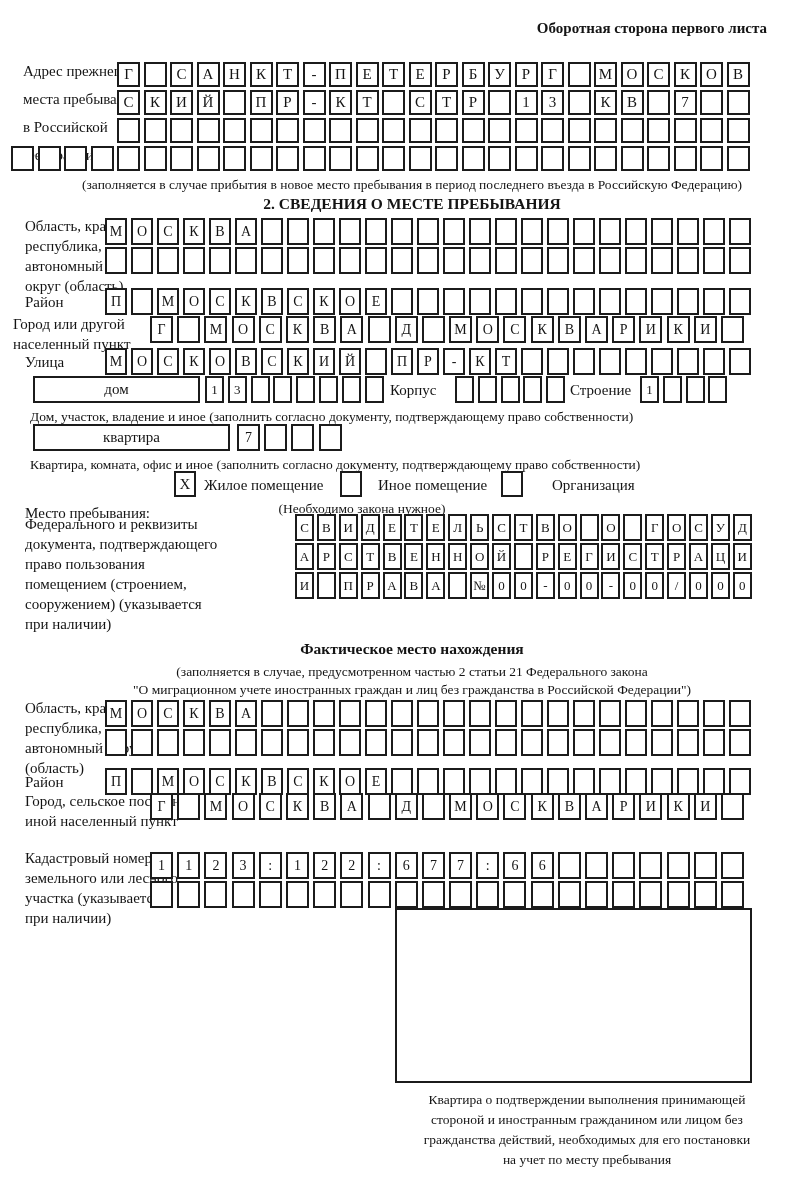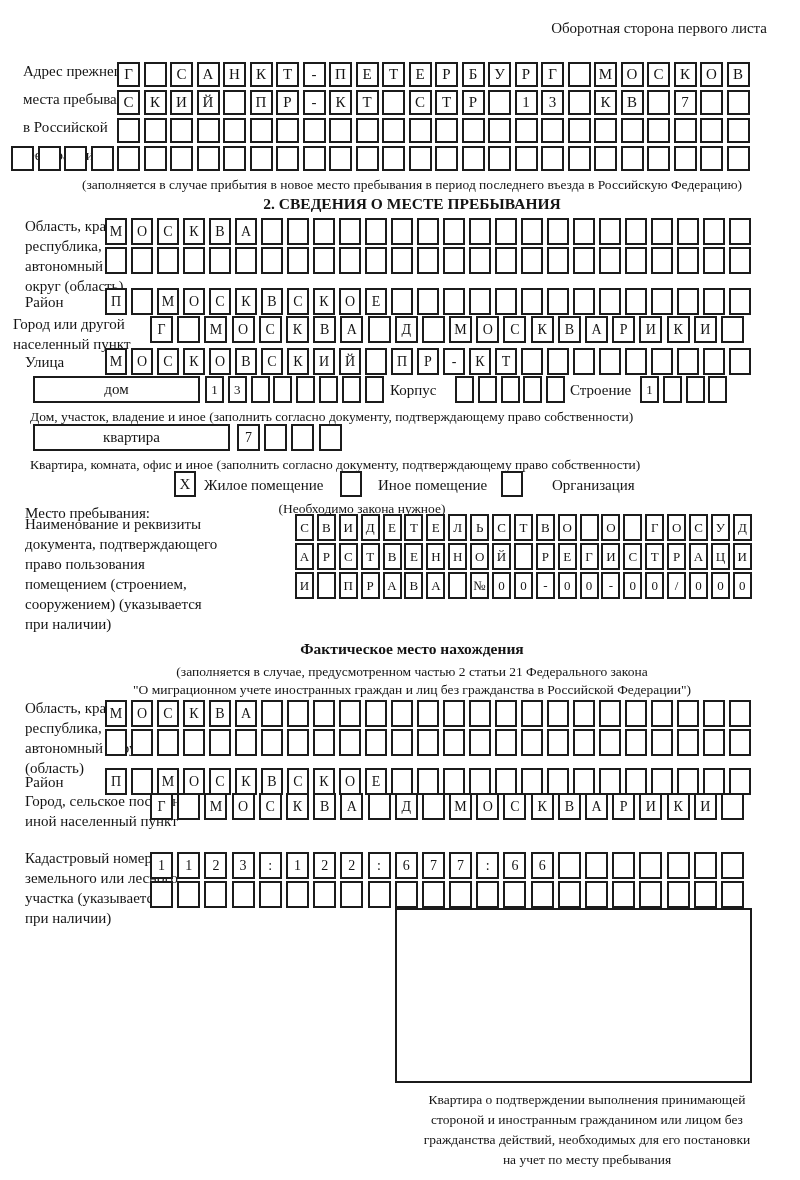--- a/index.html
+++ b/index.html
@@ -1,20 +1,20 @@
 <!DOCTYPE html>
 <html><head>
 <meta charset="utf-8">
 <style>
   html,body{margin:0;padding:0;background:#fff;}
   .page{position:relative;width:800px;height:1180px;background:#ffffff;
         font-family:"Liberation Serif","DejaVu Serif",serif;color:#141414;overflow:hidden;}
   .abs{position:absolute;}
   .txt{font-size:15px;line-height:20px;}
-  .note{font-size:15px;}
+  .note{font-size:15px;font-weight:bold;}
   .cap{font-size:13.5px;line-height:17px;}
   .center{text-align:center;padding-left:12px;}
   .bold{font-weight:bold;}
   .lines div{white-space:nowrap;}
   .cells{display:flex;}
   .cell{display:flex;align-items:center;justify-content:center;
         border:2px solid #1b1b1b;box-sizing:border-box;background:#fff;
         font-family:"Liberation Serif","DejaVu Serif",serif;}
   .g-a{column-gap:3.5px;}  .g-a .cell{width:23px;height:25px;font-size:15px;}
   .g-b{column-gap:4px;}    .g-b .cell{width:22px;height:27px;font-size:14px;}
@@ -342,21 +342,21 @@
   <div class="abs txt" style="top:475px;left:25px;margin-top:28px;">Место пребывания:</div>
   <span class="cbox" style="top:471px;left:174px;">X</span>
   <div class="abs txt" style="top:475px;left:204px;">Жилое помещение</div>
   <span class="cbox" style="top:471px;left:340px;"></span>
   <div class="abs txt" style="top:475px;left:378px;">Иное помещение</div>
   <span class="cbox" style="top:471px;left:501px;"></span>
   <div class="abs txt" style="top:475px;left:552px;">Организация</div>
   <div class="abs cap center" style="top:500px;left:150px;width:400px;">(Необходимо закона нужное)</div>
 
   <div class="abs txt lines lh20" style="top:514px;left:25px;width:230px;">
-      <div>Наименование и реквизиты</div>
+      <div>Федерального и реквизиты</div>
       <div>документа, подтверждающего</div>
       <div>право пользования</div>
       <div>помещением (строением,</div>
       <div>сооружением) (указывается</div>
       <div>при наличии)</div>
     </div>
   <div class="abs cells g-d" style="top:514px;left:295px;">
       <span class="cell">С</span>
       <span class="cell">В</span>
       <span class="cell">И</span>

